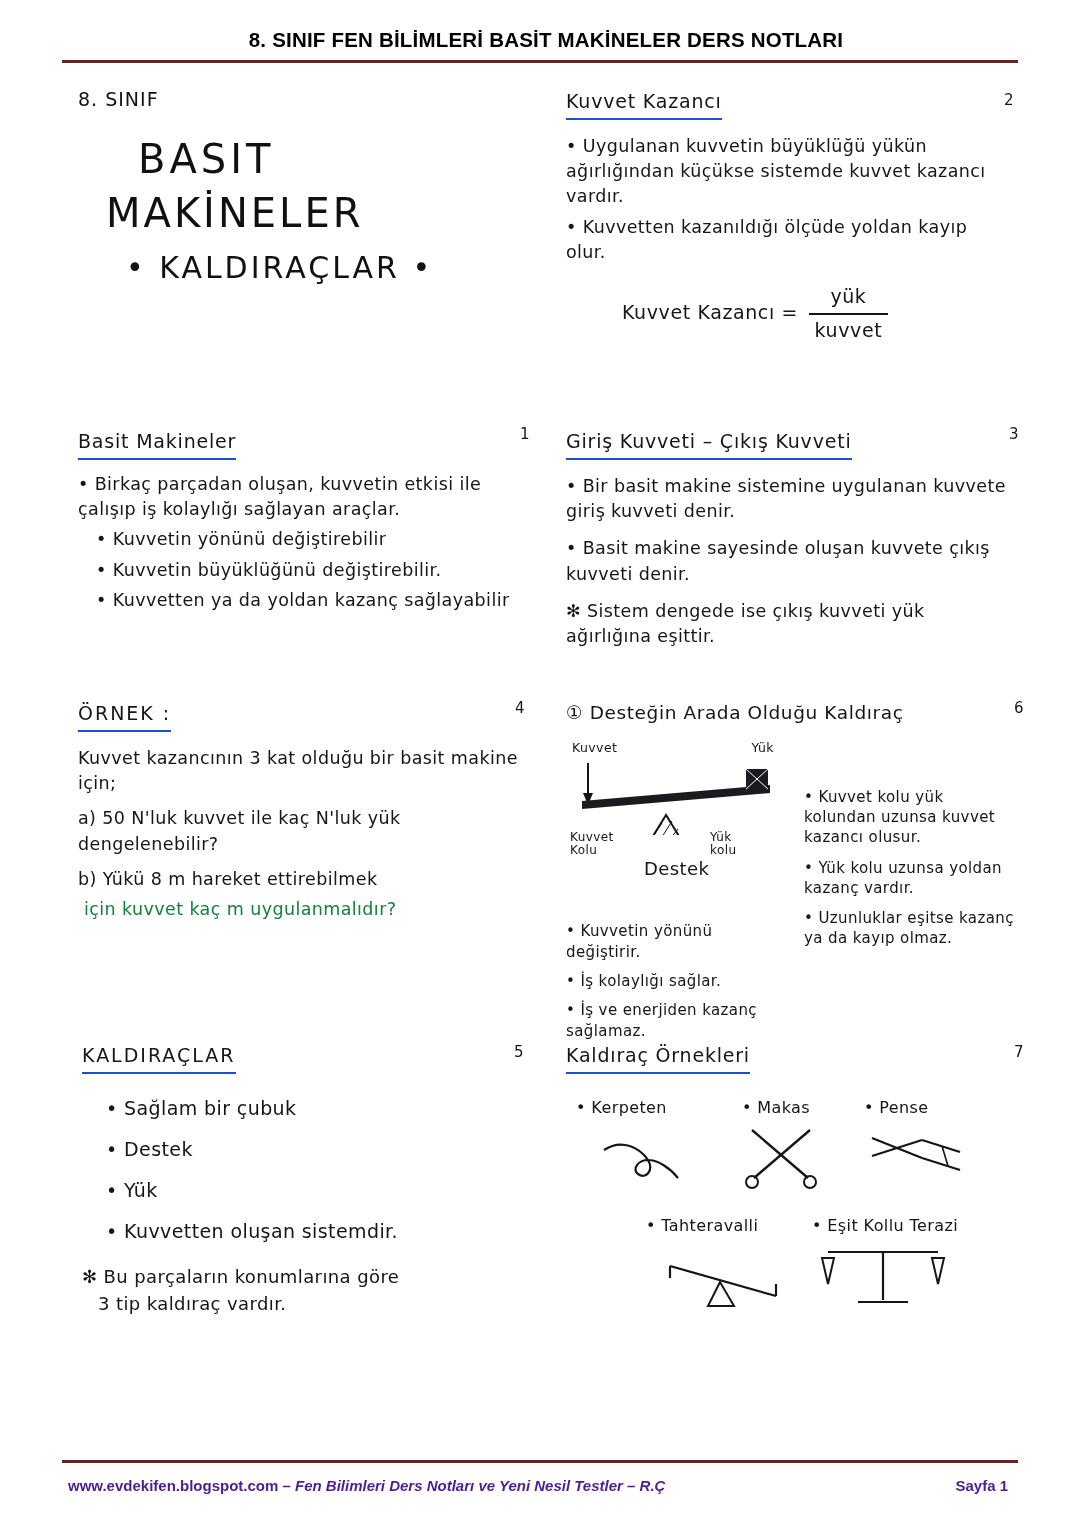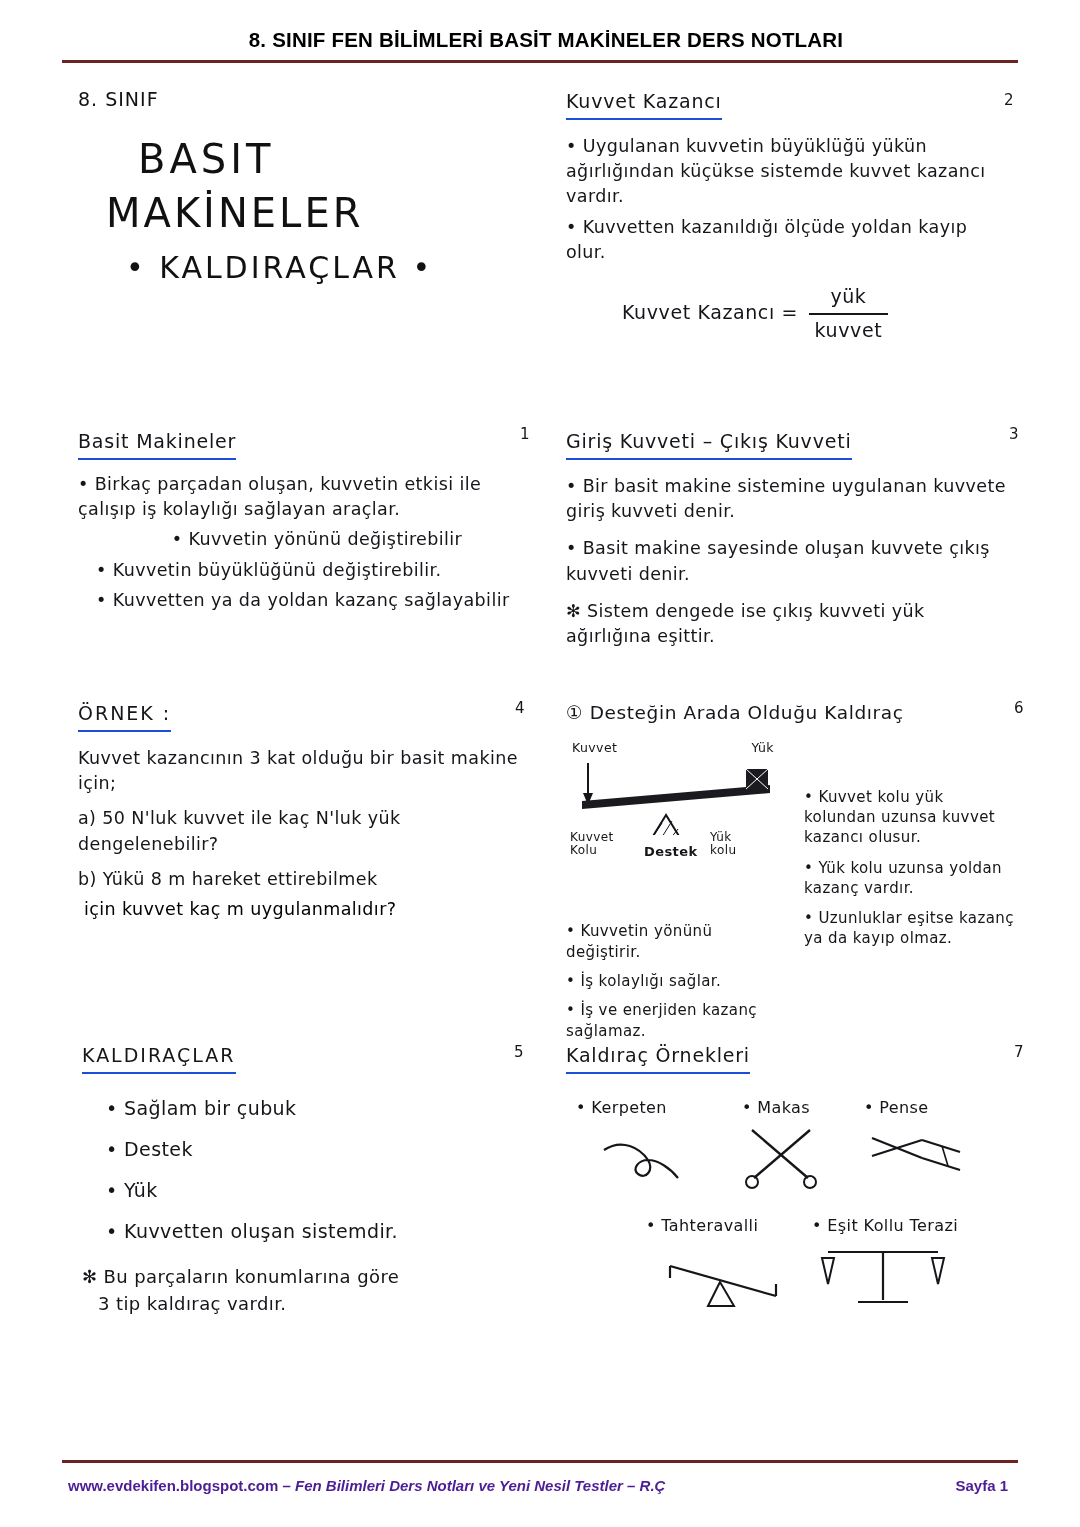--- a/index.html
+++ b/index.html
@@ -89,21 +89,21 @@
   .block { position: absolute; }
   .num {
     position: absolute;
     font-family: "DejaVu Sans", sans-serif;
     font-size: 15px;
     color: #15151a;
   }
   .bullets p {
     margin: 0 0 5px 0;
   }
-  .faded { color: #000000; }
+  .faded { color: #15803d; }
 
   
   .cover-small {
     font-family: "DejaVu Sans", sans-serif;
     font-size: 19px;
     letter-spacing: 1px;
   }
   .cover-l1 {
     font-family: "DejaVu Sans", sans-serif;
     font-size: 40px;
@@ -168,21 +168,21 @@
       <span class="bot">kuvvet</span>
     </span>
   </div>
 </div>
 
 <div class="block hw" style="left:78px; top:428px; width:460px;">
   <span class="num" style="right:8px; top:-4px;">1</span>
   <div class="hw-title">Basit Makineler</div>
   <div class="bullets" style="margin-top:12px;">
     <p>• Birkaç parçadan oluşan, kuvvetin etkisi ile çalışıp iş kolaylığı sağlayan araçlar.</p>
-    <p style="margin-left:18px;text-align:center;">• Kuvvetin yönünü değiştirebilir</p>
+    <p style="margin-left:18px;">• Kuvvetin yönünü değiştirebilir</p>
     <p style="margin-left:18px;">• Kuvvetin büyüklüğünü değiştirebilir.</p>
     <p style="margin-left:18px;">• Kuvvetten ya da yoldan kazanç sağlayabilir</p>
   </div>
 </div>
 
 <div class="block hw" style="left:566px; top:428px; width:445px;">
   <span class="num" style="right:-8px; top:-4px;">3</span>
   <div class="hw-title">Giriş Kuvveti – Çıkış Kuvveti</div>
   <div class="bullets" style="margin-top:14px;">
     <p style="margin-bottom:12px;">• Bir basit makine sistemine uygulanan kuvvete giriş kuvveti denir.</p>
@@ -222,21 +222,21 @@
         <line x1="84" y1="78" x2="92" y2="66" stroke="#15151a" stroke-width="1"></line>
         <line x1="92" y1="80" x2="102" y2="64" stroke="#15151a" stroke-width="1"></line>
         <line x1="100" y1="82" x2="108" y2="72" stroke="#15151a" stroke-width="1"></line>
 
         <rect x="176" y="12" width="22" height="20" fill="#1b1b1f"></rect>
         <line x1="176" y1="12" x2="198" y2="32" stroke="#fff" stroke-width="1"></line>
         <line x1="198" y1="12" x2="176" y2="32" stroke="#fff" stroke-width="1"></line>
       </svg>
       <div style="position:relative; height:30px;">
         <span style="position:absolute; left:0; top:-4px; font-size:12px; line-height:1.1; width:56px;">Kuvvet Kolu</span>
-        <span style="position:absolute; left:74px; top:8px; font-size:13px;font-weight:bold;">Destek</span>
+        <span style="position:absolute; left:74px; top:21px; font-size:18px;">Destek</span>
         <span style="position:absolute; left:140px; top:-4px; font-size:12px; line-height:1.1; width:46px;">Yük kolu</span>
       </div>
     </div>
 
     <div class="bullets" style="position:absolute; left:238px; top:48px; width:212px; font-size:15px; line-height:1.35;">
       <p style="margin-bottom:10px;">• Kuvvet kolu yük kolundan uzunsa kuvvet kazancı olusur.</p>
       <p style="margin-bottom:10px;">• Yük kolu uzunsa yoldan kazanç vardır.</p>
       <p>• Uzunluklar eşitse kazanç ya da kayıp olmaz.</p>
     </div>
   </div>

